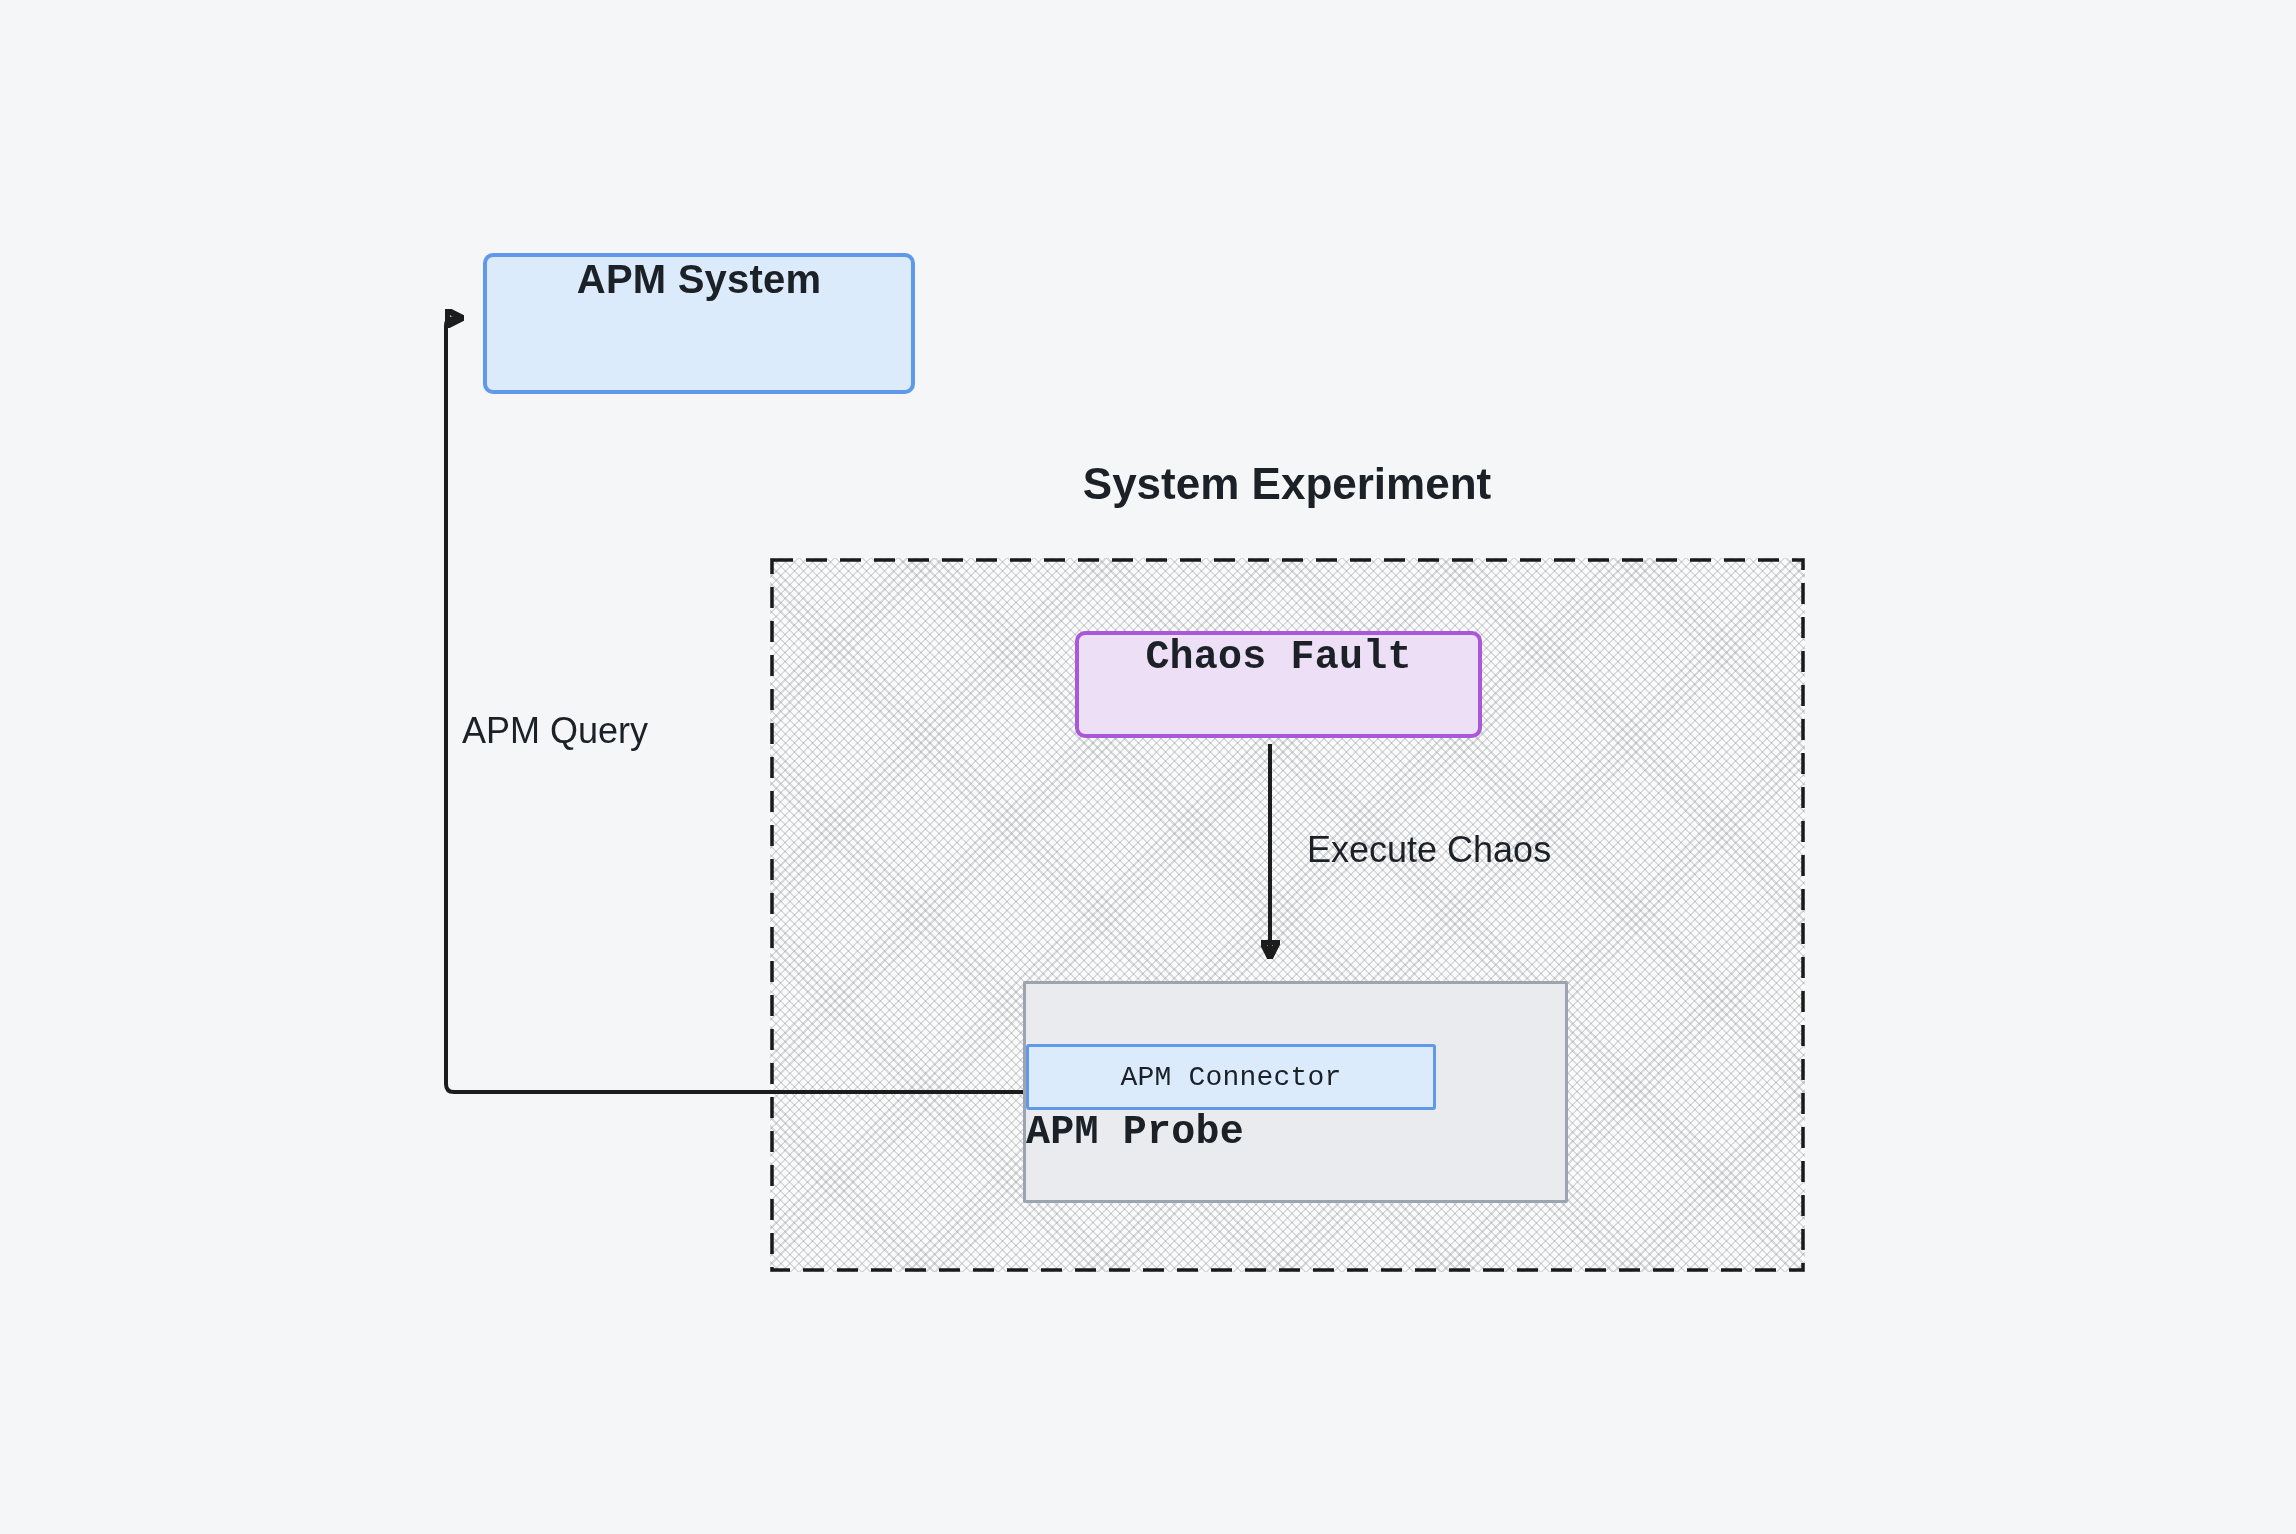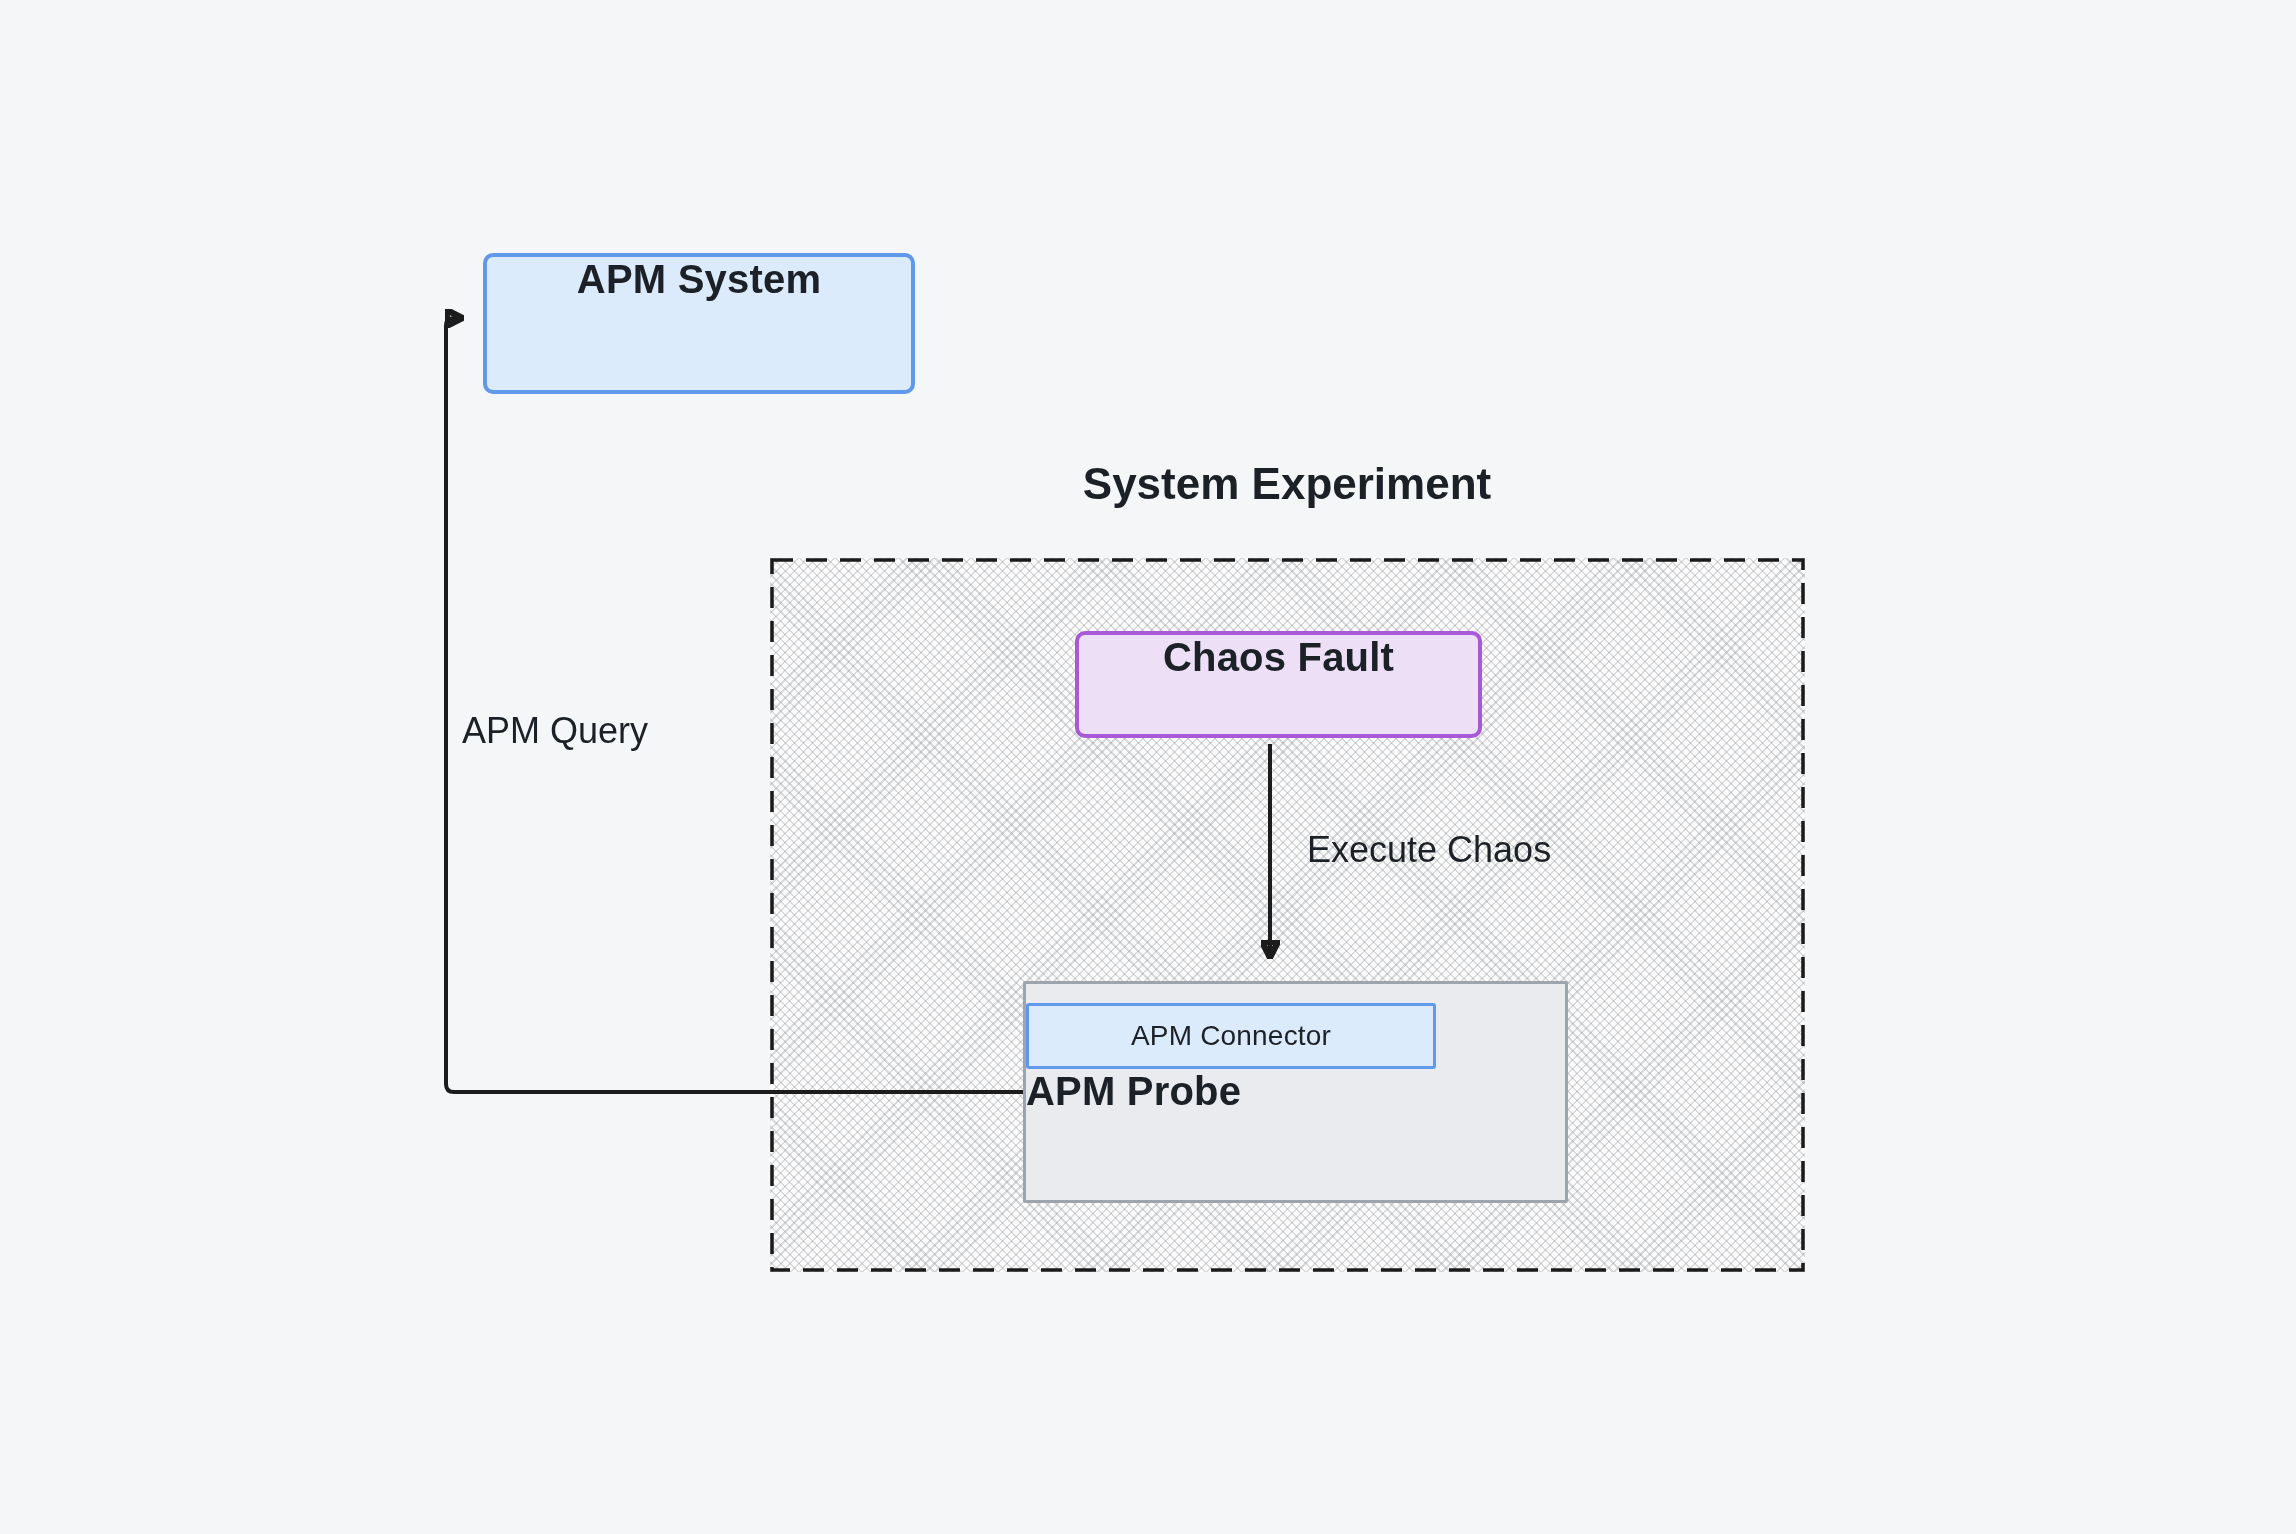--- a/index.html
+++ b/index.html
@@ -34,20 +34,21 @@
   
   .experiment-box {
     position: absolute;
     left: 770px; top: 558px;
     width: 1035px; height: 714px;
     z-index: 0;
     background-color: #fbfbfb;
     background-image:
       repeating-linear-gradient(45deg, rgba(115,120,126,0.25) 0px, rgba(115,120,126,0.25) 1.6px, transparent 1.6px, transparent 6.4px),
       repeating-linear-gradient(135deg, rgba(115,120,126,0.25) 0px, rgba(115,120,126,0.25) 1.6px, transparent 1.6px, transparent 6.4px);
+    font-family: Liberation Mono, monospace;
   }
   .experiment-box > svg.dash-rect {
     position: absolute;
     left: 0; top: 0;
     width: 100%; height: 100%;
     overflow: visible;
   }
   .experiment-box > svg.dash-rect rect {
     fill: none;
     stroke: var(--dash, #1a1a1a);
@@ -84,21 +85,21 @@
     border-radius: 10px;
   }
   .apm-probe {
     left: 253px; top: 423px;           
     width: 545px; height: 222px;
     background: var(--probe-bg, #e9ebee);
     border: 3px solid var(--probe-border, #9ba4af);
     border-radius: 2px;
     flex-direction: column;
     justify-content: flex-start;
-    padding-top: 19px;
+    padding-top: 60px;
   }
   .apm-connector {
     position: relative;
     width: 410px; height: 66px;
     background: var(--node-blue-bg, #dcebfc);
     border: 3px solid var(--node-blue-border, #6199ea);
     border-radius: 3px;
     display: flex;
     align-items: center;
     justify-content: center;

